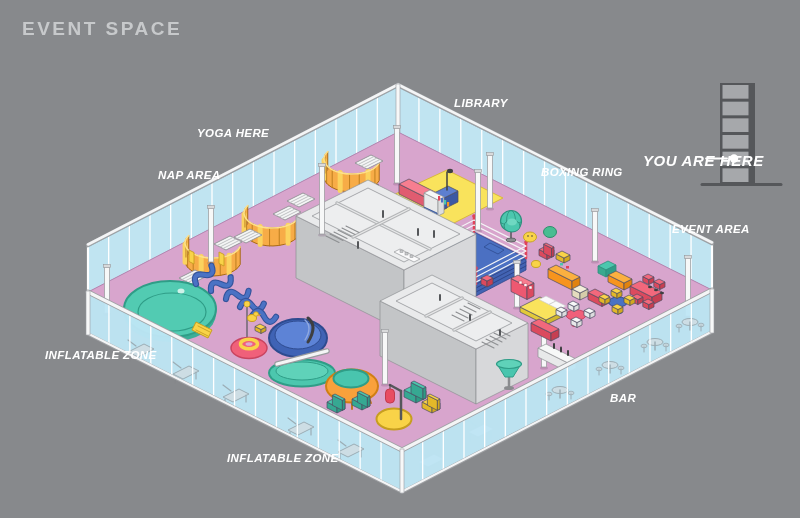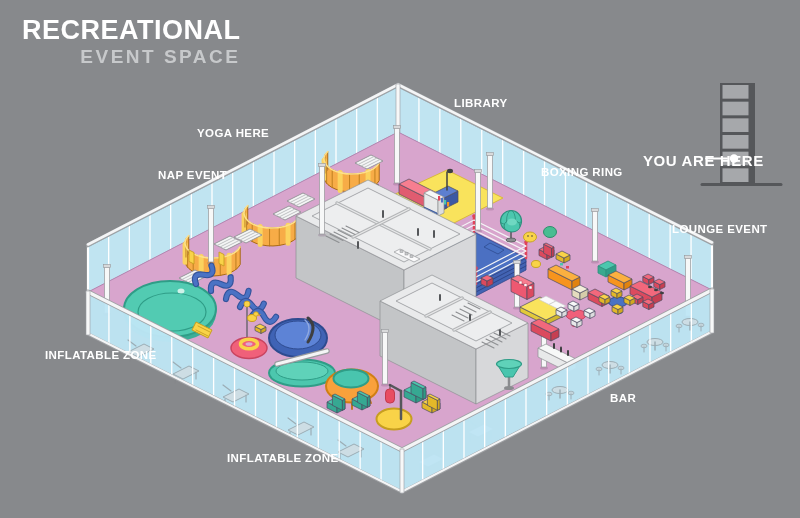--- a/index.html
+++ b/index.html
@@ -3,21 +3,21 @@
 <meta charset="utf-8">
 <style>
   html,body{margin:0;padding:0;background:#6e7073;}
   .stage{position:relative;width:800px;height:518px;background:#87898C;overflow:hidden;
          font-family:"Liberation Sans",sans-serif;}
   #scene{position:absolute;left:0;top:0;}
   .titleblock{position:absolute;left:22px;top:16px;z-index:5;}
   .t1{font-weight:bold;font-size:27px;color:#FFFFFF;letter-spacing:0.5px;line-height:1.05;}
   .t2{font-weight:bold;font-size:19px;color:#C7C9CB;letter-spacing:2.5px;margin-top:2px;text-align:right;}
   .lbl{position:absolute;font-weight:bold;font-size:11.5px;color:#FFFFFF;letter-spacing:0.4px;
-       white-space:nowrap;z-index:5;}
+       white-space:nowrap;z-index:5;font-style:italic;}
   .lbl.small{font-size:15px;letter-spacing:0.6px;}
 </style>
 </head>
 <body>
 
 <div class="stage">
 
   <svg id="scene" width="800" height="518" viewBox="0 0 800 518">
       <g>
         <polygon points="398,86 88,246 88,292 398,132" fill="#C3E9F7" fill-opacity="0.95"></polygon>
@@ -583,26 +583,25 @@
         <rect x="722.5" y="135" width="26" height="13.666666666666668" fill="#A6A8AB"></rect>
         <rect x="722.5" y="151.66666666666669" width="26" height="13.666666666666668" fill="#A6A8AB"></rect>
         <rect x="722.5" y="168.33333333333334" width="26" height="13.666666666666668" fill="#A6A8AB"></rect>
         <line x1="702" y1="184.5" x2="781" y2="184.5" stroke="#55575A" stroke-width="3" stroke-linecap="round"></line>
         <line x1="706" y1="158.50000000000003" x2="727" y2="158.50000000000003" stroke="#FFFFFF" stroke-width="1.8" stroke-linecap="round"></line>
         <circle cx="734" cy="158.50000000000003" r="4.2" fill="#FFFFFF"></circle>
       </g>
     </svg>
 
   <div class="titleblock">
-    <div class="t1">RECREATIONAL</div>
     <div class="t2">EVENT SPACE</div>
   </div>
 
   <div class="lbl" style="left:454px;top:97px">LIBRARY</div>
   <div class="lbl" style="left:197px;top:127px">YOGA HERE</div>
-  <div class="lbl" style="left:158px;top:169px">NAP EVENT</div>
+  <div class="lbl" style="left:158px;top:169px">NAP AREA</div>
   <div class="lbl" style="left:541px;top:166px">BOXING RING</div>
-  <div class="lbl" style="left:672px;top:223px">LOUNGE EVENT</div>
+  <div class="lbl" style="left:672px;top:223px">EVENT AREA</div>
   <div class="lbl" style="left:45px;top:349px">INFLATABLE ZONE</div>
   <div class="lbl" style="left:610px;top:392px">BAR</div>
   <div class="lbl" style="left:227px;top:452px">INFLATABLE ZONE</div>
   <div class="lbl small" style="left:643px;top:152px">YOU ARE HERE</div>
 </div>
 
 </body></html>

